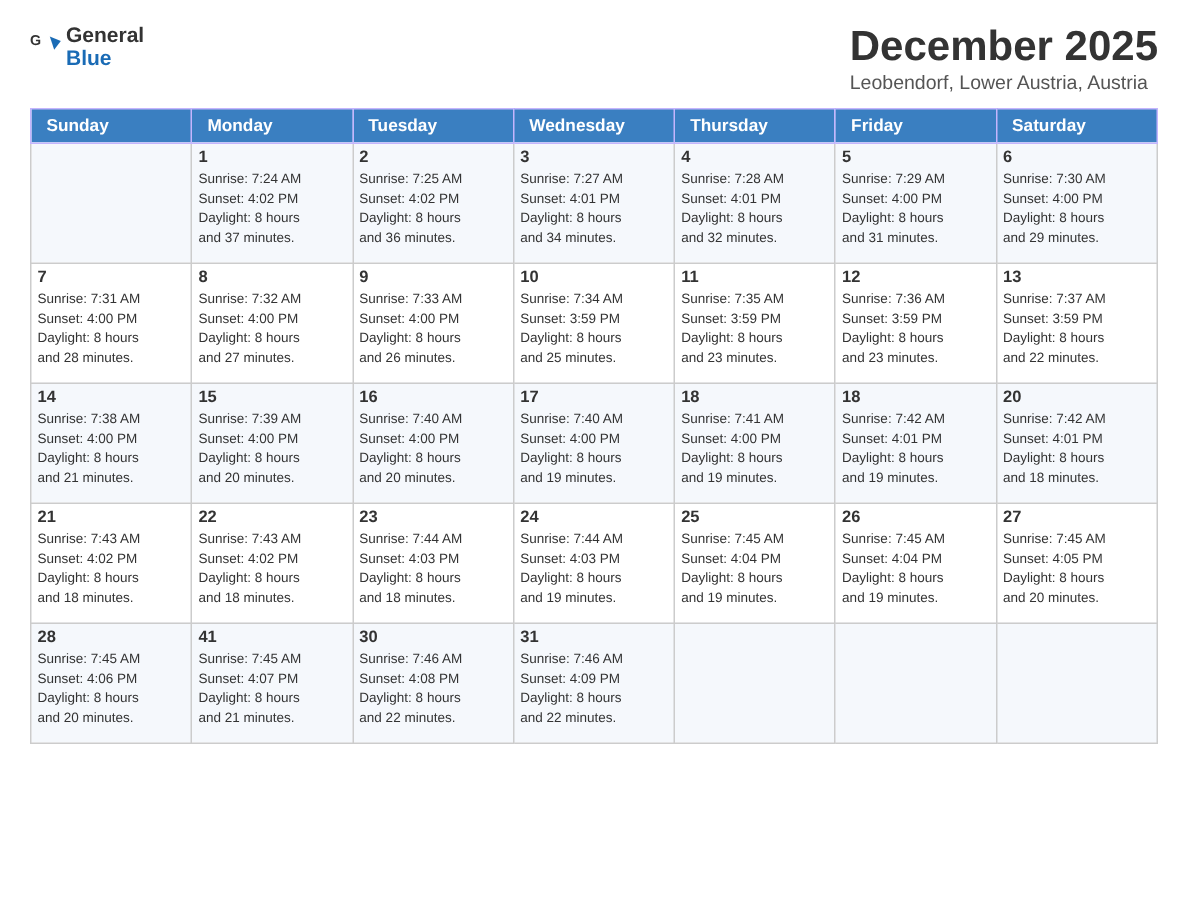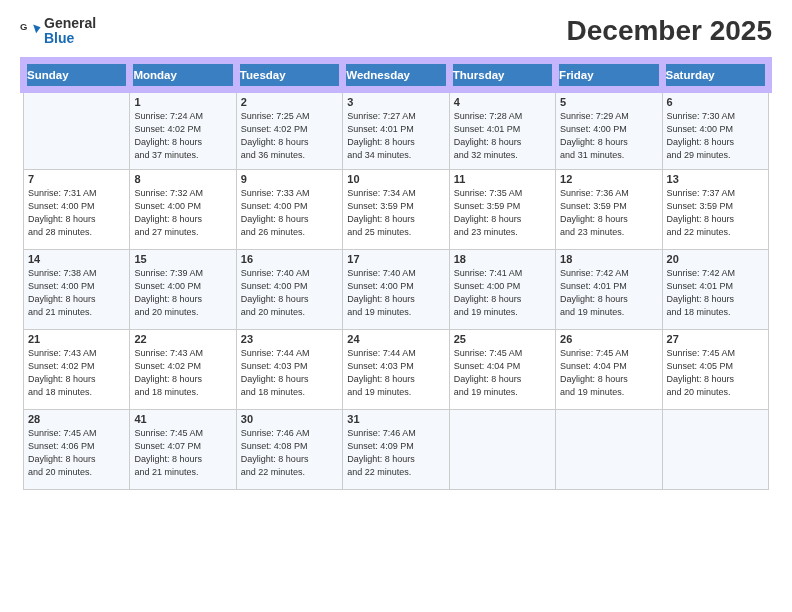--- a/index.html
+++ b/index.html
@@ -47,23 +47,23 @@
     table {
       width: 100%;
       border-collapse: collapse;
       table-layout: fixed;
     }
     thead tr th {
       background-color: #3a7fc1;
       color: #fff;
       font-size: 11.5px;
       font-weight: bold;
-      padding: 5px 0;
+      padding: 5px 10px;
       text-align: left;
-      border: 7px solid #c4b5fd;
+      border: 1px solid #c4b5fd;
     }
     tbody tr td {
       border: 1px solid #ccc;
       vertical-align: top;
       padding: 3px 4px;
       font-size: 9.5px;
       color: #333;
       height: 80px;
       background: #fff;
     }
@@ -95,20 +95,21 @@
         <text y="14" font-size="13" font-weight="bold" fill="#333">G</text>
         <polygon points="18,6 28,10 22,18" fill="#1a6bb5"></polygon>
       </svg>
       <div>
         <div style="font-size:14px;font-weight:bold;color:#333;line-height:1.1;">General</div>
         <div style="font-size:14px;font-weight:bold;color:#1a6bb5;line-height:1.1;">Blue</div>
       </div>
     </div>
     <div class="title-block">
       <div class="month-title">December 2025</div>
+      <div class="location-title">Leobendorf, Lower Austria, Austria</div>
     </div>
   </div>
 
   <table>
     <thead>
       <tr>
       <th>Sunday</th>
           <th>Monday</th>
           <th>Tuesday</th>
           <th>Wednesday</th>

